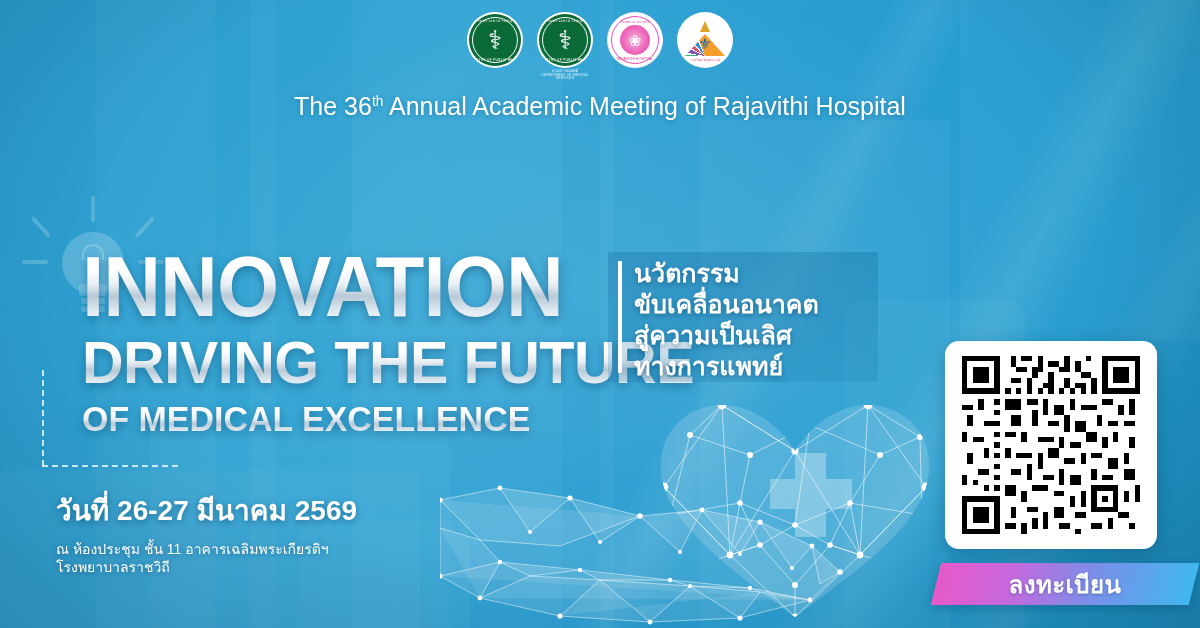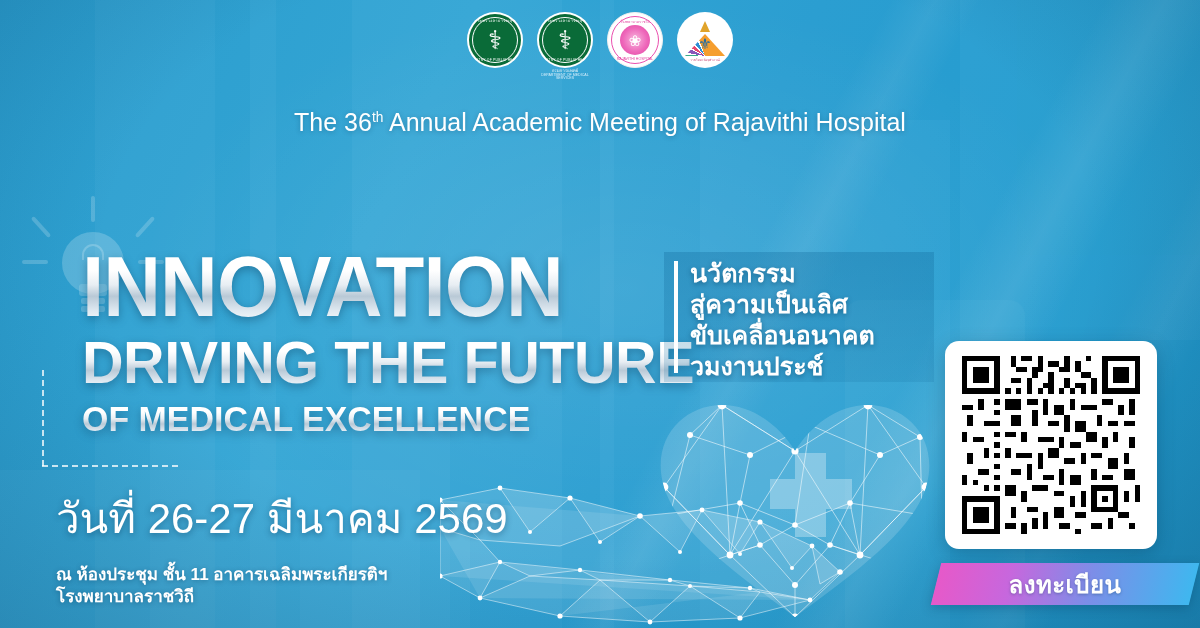--- a/index.html
+++ b/index.html
@@ -89,21 +89,21 @@
   .hdr-th1 {
     color:#fff; font-weight:700; font-size:51px; line-height:1.08;
     letter-spacing:-.5px;
     text-shadow:0 2px 7px rgba(6,52,84,.38);
   }
   .hdr-th2 {
     margin-top:6px; color:#fff; font-weight:700; font-size:33px; line-height:1.1;
     text-shadow:0 2px 6px rgba(6,52,84,.35);
   }
   .hdr-en {
-    margin-top:22px; color:#ffffff; font-weight:400; font-size:25px; line-height:1.15;
+    margin-top:6px; color:#ffffff; font-weight:400; font-size:25px; line-height:1.15;
     text-shadow:0 1px 5px rgba(6,52,84,.32);
   }
   .hdr-en sup { font-size:.55em; vertical-align:super; }
 
   
   .bulb { position:absolute; left:22px; top:196px; width:150px; height:150px; z-index:4; opacity:.50; }
   .bulb .glass { position:absolute; left:40px; top:36px; width:62px; height:62px; border-radius:50%;
                  background:rgba(255,255,255,.40); }
   .bulb .neck  { position:absolute; left:57px; top:88px; width:28px; height:12px; border-radius:3px;
                  background:rgba(255,255,255,.40); }
@@ -134,38 +134,38 @@
     -webkit-background-clip:text; background-clip:text; color:transparent;
     -webkit-text-fill-color:transparent;
     filter:drop-shadow(0 3px 5px rgba(6,52,84,.40));
     font-weight:700; font-family:"Liberation Sans", sans-serif;
   }
   .hero-1 { font-size:86px; line-height:.94; letter-spacing:-1px; transform:scaleX(.93); transform-origin:left center; }
   .hero-2 { font-size:60px; line-height:1.0;  letter-spacing:-.5px; margin-top:6px; transform:scaleX(.96); transform-origin:left center; }
   .hero-3 { font-size:35px; line-height:1.05; letter-spacing:0px;  margin-top:8px; transform:scaleX(.97); transform-origin:left center; }
 
   
-  .sub-panel { position:absolute; left:664px; top:252px; width:270px; height:130px;
+  .sub-panel { position:absolute; left:608px; top:252px; width:270px; height:130px;
                background:linear-gradient(180deg, rgba(20,110,160,.34), rgba(20,110,160,.18));
                z-index:7; }
   .sub-bar { position:absolute; left:10px; top:9px; width:4px; height:112px; background:#ffffff; }
   .sub-lines { position:absolute; left:26px; top:6px; right:8px; }
   .sub-lines div { color:#fff; font-weight:700; font-size:25px; line-height:1.24;
                    text-shadow:0 2px 5px rgba(6,52,84,.42); white-space:nowrap; }
 
   
   .poly { position:absolute; z-index:5; pointer-events:none; }
   .heart-wrap { left:630px; top:395px; width:330px; height:235px; }
   .hand-wrap  { left:440px; top:480px; width:500px; height:148px; }
 
   
   .date-block { position:absolute; left:56px; top:496px; z-index:8; }
-  .date-main { color:#ffffff; font-weight:400; font-size:42px; line-height:1.1;
-               text-shadow:0 2px 6px rgba(6,52,84,.45); }
-  .date-sub  { margin-top:22px; color:#ffffff; font-weight:700; font-size:17px; line-height:1.28;
+  .date-main { color:#ffffff; font-weight:700; font-size:28px; line-height:1.1;
+               text-shadow:0 2px 6px rgba(6,52,84,.45);text-align:center; }
+  .date-sub  { margin-top:14px; color:#ffffff; font-weight:400; font-size:14px; line-height:1.28;
                text-shadow:0 1px 5px rgba(6,52,84,.42); }
 
   
   .qr-card { position:absolute; left:945px; top:341px; width:212px; height:208px;
              background:#ffffff; border-radius:14px; z-index:9;
              box-shadow:0 5px 18px rgba(6,52,84,.30);
              display:flex; align-items:center; justify-content:center; }
   .qr-inner { width:178px; height:178px; }
 
   
@@ -280,23 +280,23 @@
   <div class="hero">
     <div class="metal hero-1">INNOVATION</div>
     <div class="metal hero-2">DRIVING THE FUTURE</div>
     <div class="metal hero-3">OF MEDICAL EXCELLENCE</div>
   </div>
 
   <div class="sub-panel">
     <span class="sub-bar"></span>
     <div class="sub-lines">
       <div>นวัตกรรม</div>
+      <div>ขับเคลื่อนอนาคต</div>
       <div>สู่ความเป็นเลิศ</div>
-      <div>ขับเคลื่อนอนาคต</div>
-      <div>วมงานประช์</div>
+      <div>ทางการแพทย์</div>
     </div>
   </div>
 
   <svg class="poly hand-wrap" viewBox="0 0 500 148">
     <g stroke="rgba(255,255,255,.62)" stroke-width="0.8" fill="rgba(255,255,255,.10)">
       <path d="M0,20 L60,8 L130,18 L200,36 L262,30 L320,42 L372,66 L400,92 L370,120 L300,138 L210,142 L120,136 L40,118 L0,96 Z"></path>
       <path d="M0,20 L40,60 L120,66 L200,36"></path>
       <path d="M60,8 L90,52 L130,18"></path>
       <path d="M130,18 L160,62 L200,36"></path>
       <path d="M200,36 L240,72 L262,30"></path>

